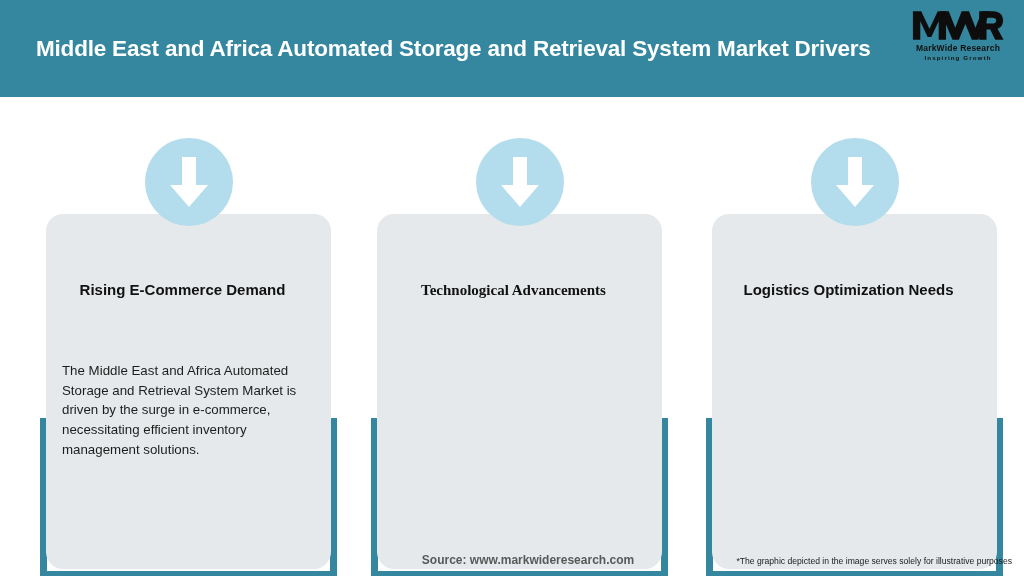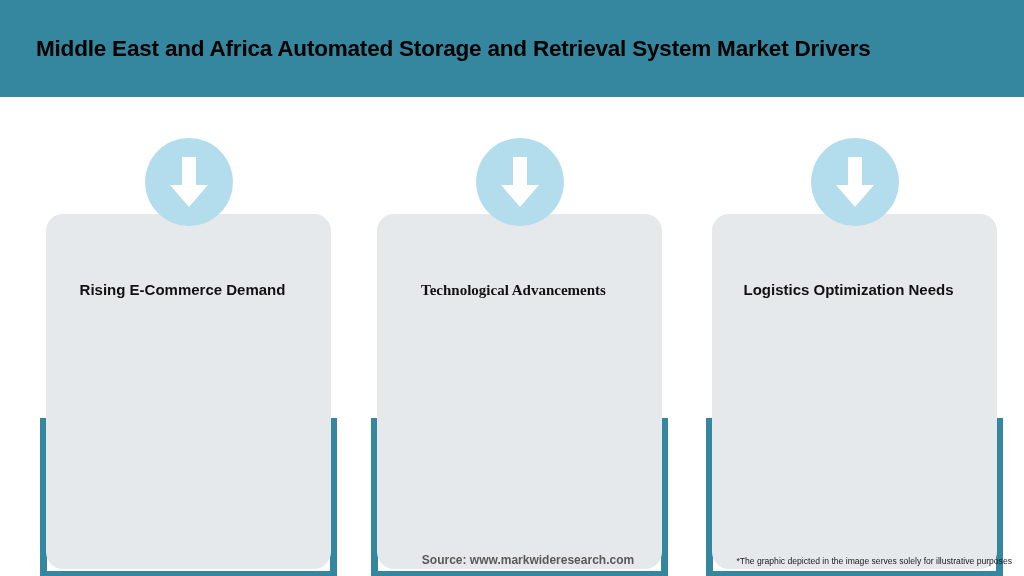--- a/index.html
+++ b/index.html
@@ -25,21 +25,21 @@
     background: #35879f;
   }
   .header-title {
     position: absolute;
     left: 36px;
     top: 0;
     height: 97px;
     width: 860px;
     display: flex;
     align-items: center;
-    color: #000000;
+    color: #ffffff;
     font-size: 22.5px;
     font-weight: bold;
     letter-spacing: -0.2px;
     line-height: 1.15;
   }
 
   
   .logo {
     position: absolute;
     right: 14px;
@@ -178,33 +178,48 @@
     white-space: nowrap;
     margin-left: 8px;
   }
 </style>
 </head>
 <body>
 
 <div class="header">
   <div class="header-title">Middle East and Africa Automated Storage and Retrieval System Market Drivers</div>
 
+  <div class="logo">
+    <svg class="logo-mark" viewBox="0 0 200 72">
+      <g fill="#0d0d0d">
+
+        <path d="M2 68 L2 6 L20 6 L38 44 L56 6 L74 6 L74 68 L58 68 L58 28 L42 62 L34 62 L18 28 L18 68 Z"></path>
+
+        <path d="M62 6 L80 6 L94 42 L108 6 L124 6 L138 42 L152 6 L170 6 L144 68 L130 68 L116 34 L102 68 L88 68 Z"></path>
+
+        <path d="M146 68 L146 6 L176 6 C190 6 198 14 198 26 C198 35 194 41 186 44 L199 68 L181 68 L170 46 L162 46 L162 68 Z M162 20 L162 33 L174 33 C180 33 183 30 183 26 C183 22 180 20 174 20 Z"></path>
+      </g>
+    </svg>
+    <div class="logo-name">MarkWide Research</div>
+    <div class="logo-tagline">Inspiring Growth</div>
+  </div>
 </div>
 
 <div class="cards">
 
   <div class="card-wrap c0">
     <div class="bracket"></div>
     <div class="panel"></div>
     <div class="badge">
       <svg width="44" height="54" viewBox="0 0 44 54">
         <path d="M15 2 L29 2 L29 30 L41 30 L22 52 L3 30 L15 30 Z" fill="#ffffff"></path>
       </svg>
     </div>
     <div class="card-title">Rising E-Commerce Demand</div>
+    <div class="card-body">The Middle East and Africa Automated Storage and Retrieval System Market is driven by the surge in e-commerce, necessitating efficient inventory management solutions.</div>
   </div>
 
   <div class="card-wrap c1">
     <div class="bracket"></div>
     <div class="panel"></div>
     <div class="badge">
       <svg width="44" height="54" viewBox="0 0 44 54">
         <path d="M15 2 L29 2 L29 30 L41 30 L22 52 L3 30 L15 30 Z" fill="#ffffff"></path>
       </svg>
     </div>

